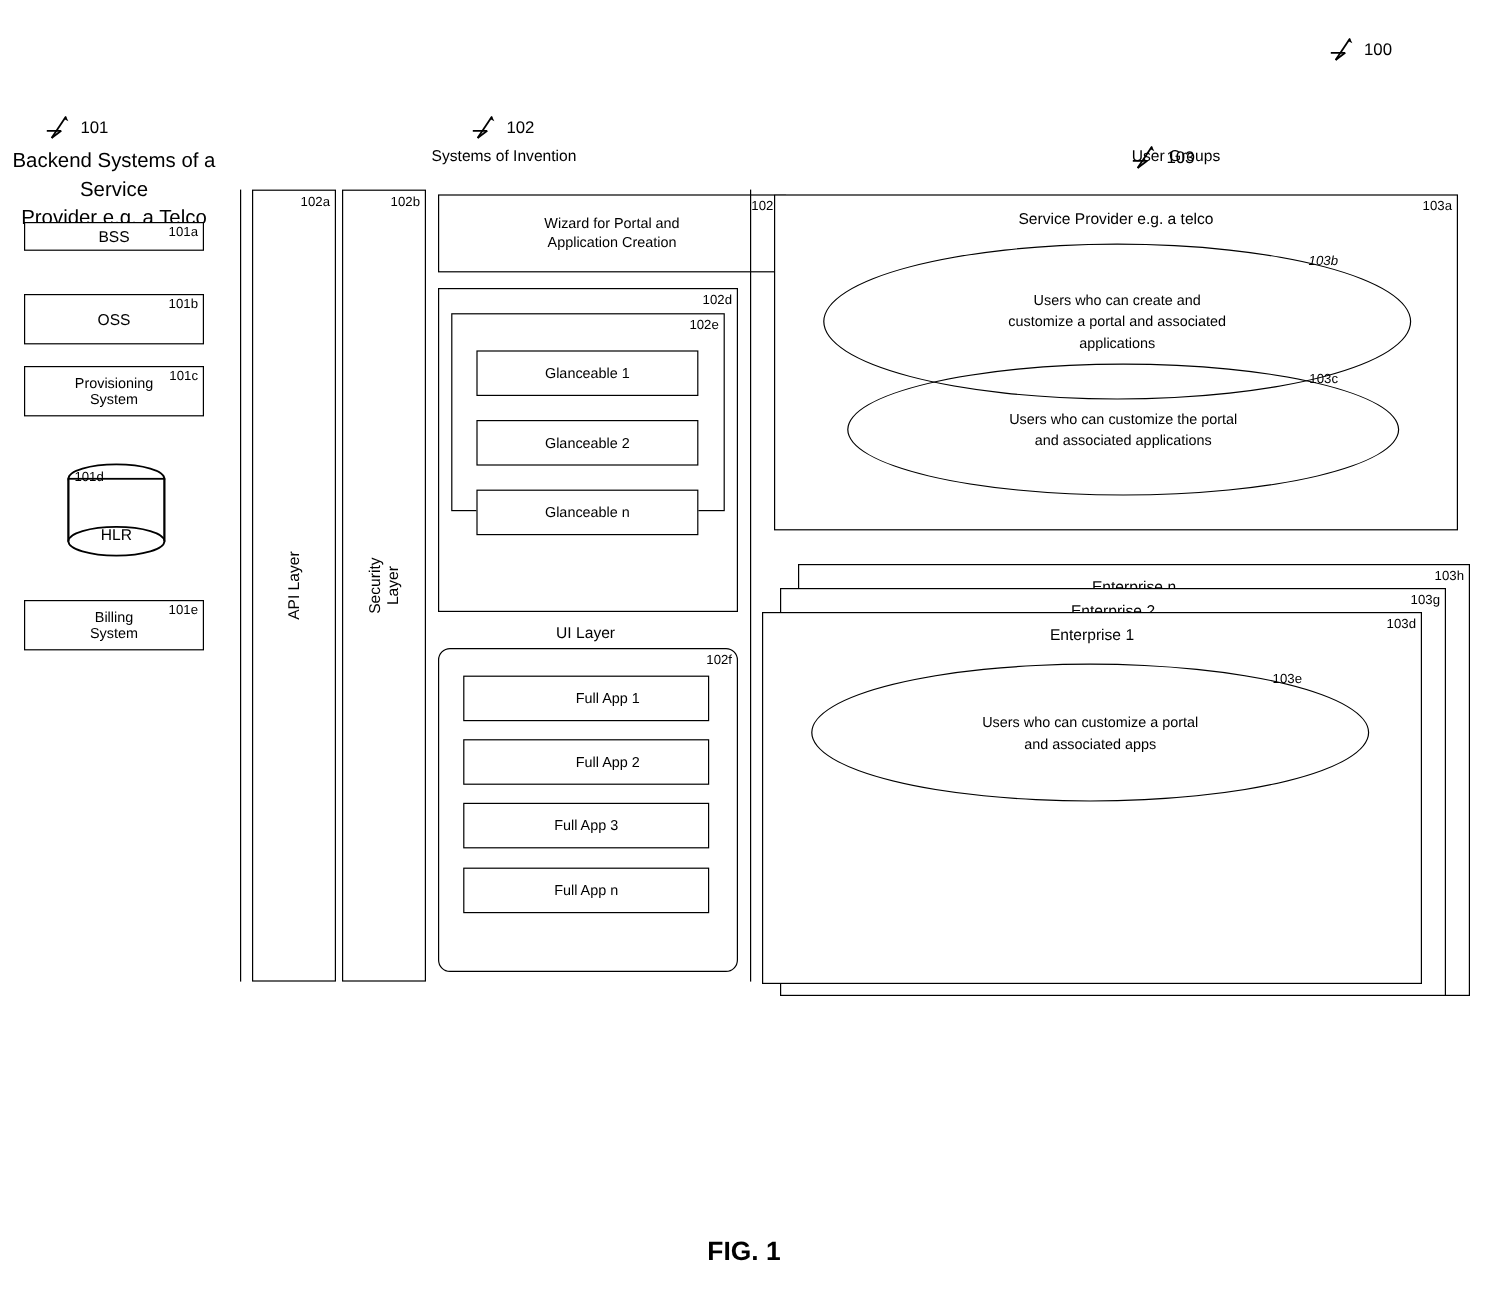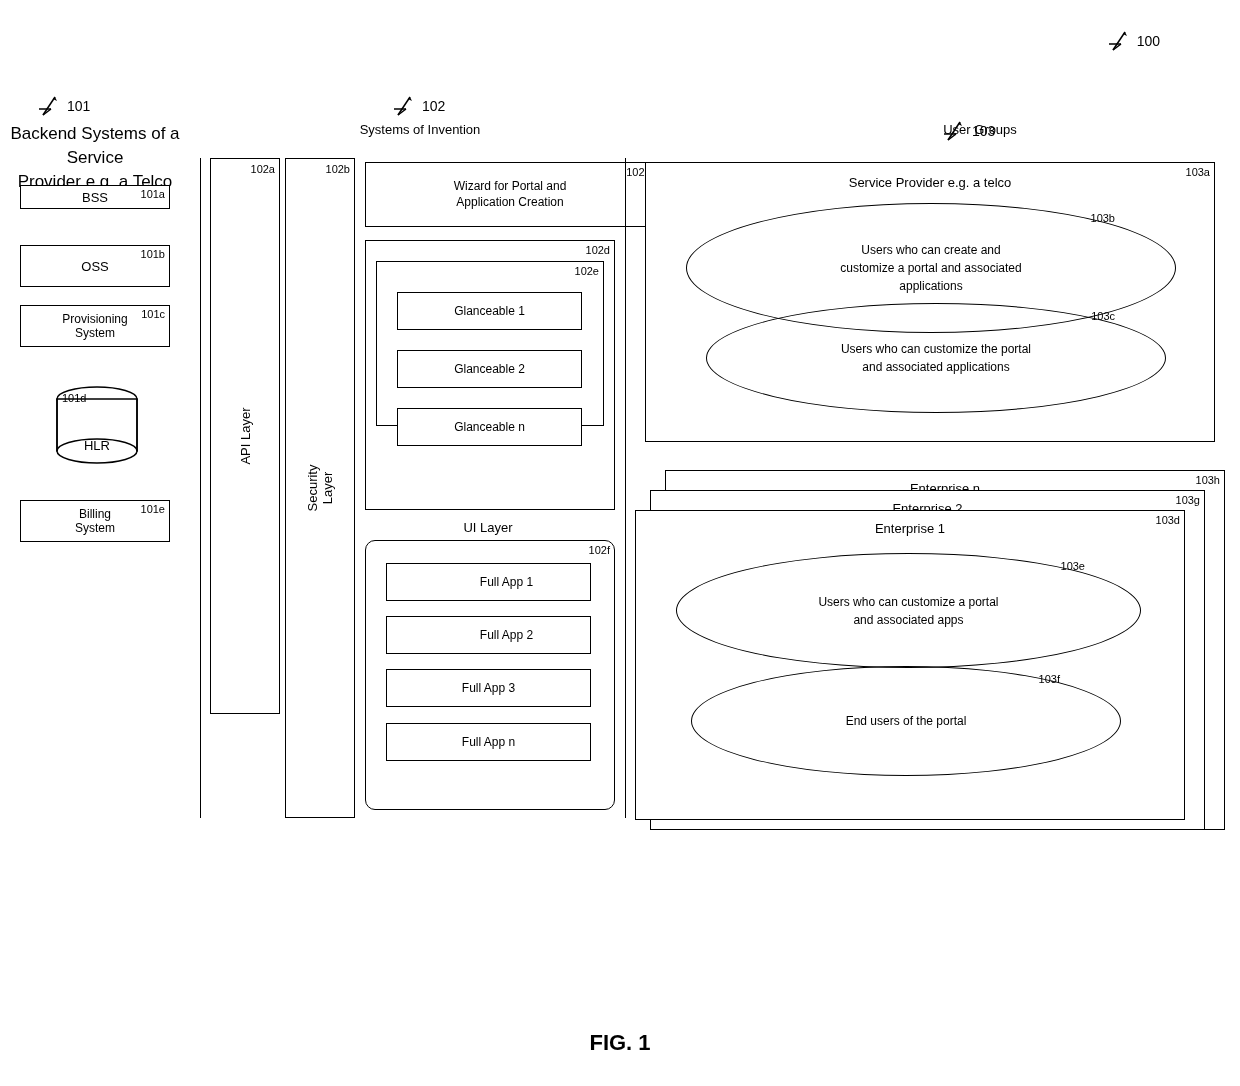--- a/index.html
+++ b/index.html
@@ -131,21 +131,21 @@
         <line x1="16" y1="14" x2="4" y2="14" stroke="#000" stroke-width="1.5"></line>
         <polygon points="20,2 22,6 18,4" fill="#000"></polygon>
       </svg>
       <span style="font-size:14px;">102</span>
     </div>
   </div>
   <div style="position:absolute; top:122px; left:280px; width:280px; text-align:center; font-size:13px;">
     Systems of Invention
   </div>
 
-  <div class="box" style="left:210px; top:158px; width:70px; height:556px;text-decoration:underline;">
+  <div class="box" style="left:210px; top:158px; width:70px; height:660px;text-decoration:underline;">
     <span style="position:absolute; top:4px; right:4px; font-size:11px;">102a</span>
     <div style="position:absolute; top:50%; left:50%; transform:translate(-50%,-50%) rotate(-90deg); white-space:nowrap; font-size:13px;">API Layer</div>
   </div>
 
   <div class="box" style="left:285px; top:158px; width:70px; height:660px;">
     <span style="position:absolute; top:4px; right:4px; font-size:11px;">102b</span>
     <div style="position:absolute; top:50%; left:50%; transform:translate(-50%,-50%) rotate(-90deg); white-space:nowrap; font-size:13px; text-align:center;">Security<br>Layer</div>
   </div>
 
   <div class="box" style="left:365px; top:162px; width:290px; height:65px;">
@@ -210,21 +210,21 @@
   </div>
   <div style="position:absolute; top:122px; left:800px; width:360px; text-align:center; font-size:13px;">
     User Groups
   </div>
 
   <div class="box" style="left:645px; top:162px; width:570px; height:280px;">
     <span style="position:absolute; top:3px; right:4px; font-size:11px;">103a</span>
     <div style="position:absolute; top:12px; left:50%; transform:translateX(-50%); font-size:13px; white-space:nowrap;">Service Provider e.g. a telco</div>
 
     <div style="position:absolute; left:40px; top:40px; width:490px; height:130px; border:1.5px solid #000; border-radius:50%; display:flex; align-items:center; justify-content:center;">
-      <span style="position:absolute; top:8px; right:60px; font-size:11px;">103b</span>
+      <span style="position:absolute; top:8px; right:60px; font-size:11px;font-style:italic;">103b</span>
       <div style="font-size:12px; text-align:center; line-height:1.5; padding:0 40px;">Users who can create and<br>customize a portal and associated<br>applications</div>
     </div>
 
     <div style="position:absolute; left:60px; top:140px; width:460px; height:110px; border:1.5px solid #000; border-radius:50%; display:flex; align-items:center; justify-content:center;">
       <span style="position:absolute; top:6px; right:50px; font-size:11px;">103c</span>
       <div style="font-size:12px; text-align:center; line-height:1.5;">Users who can customize the portal<br>and associated applications</div>
     </div>
   </div>
 
   <div class="box" style="left:665px; top:470px; width:560px; height:360px;">
@@ -239,23 +239,19 @@
 
   <div class="box" style="left:635px; top:510px; width:550px; height:310px;">
     <span style="position:absolute; top:3px; right:4px; font-size:11px;">103d</span>
     <div style="position:absolute; top:10px; left:50%; transform:translateX(-50%); font-size:13px; white-space:nowrap;">Enterprise 1</div>
 
     <div style="position:absolute; left:40px; top:42px; width:465px; height:115px; border:1.5px solid #000; border-radius:50%; display:flex; align-items:center; justify-content:center;">
       <span style="position:absolute; top:6px; right:55px; font-size:11px;">103e</span>
       <div style="font-size:12px; text-align:center; line-height:1.5; padding:0 30px;">Users who can customize a portal<br>and associated apps</div>
     </div>
 
-    <div style="position:absolute; left:55px; top:155px; width:430px; height:110px; border:1.5px solid #000; border-radius:50%; display:flex; align-items:center; justify-content:center;">
-      <span style="position:absolute; top:6px; right:60px; font-size:11px;">103f</span>
-      <div style="font-size:12px; text-align:center; line-height:1.5;">End users of the portal</div>
-    </div>
   </div>
 
   <div class="fig-label" style="bottom:30px; left:0; right:0; text-align:center; font-size:22px; font-weight:bold;">
     FIG. 1
   </div>
 
 </div>
 
 </body></html>

